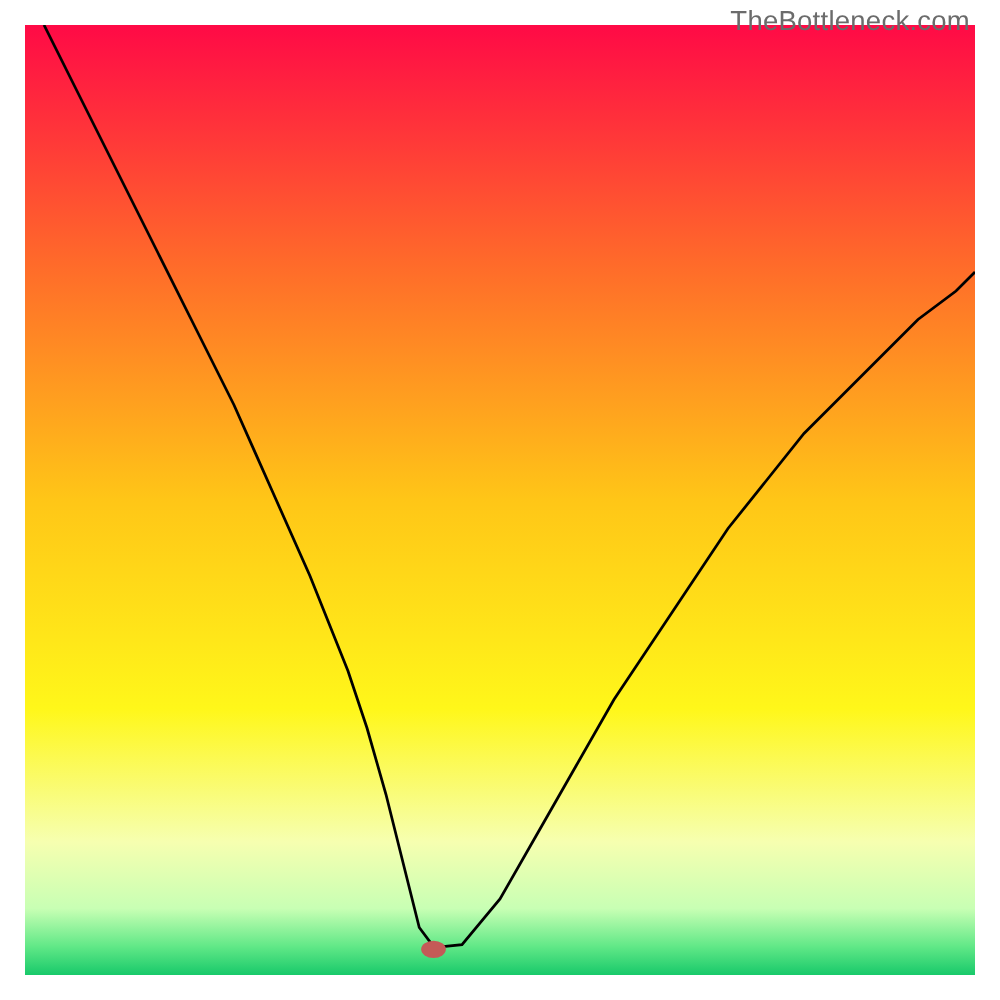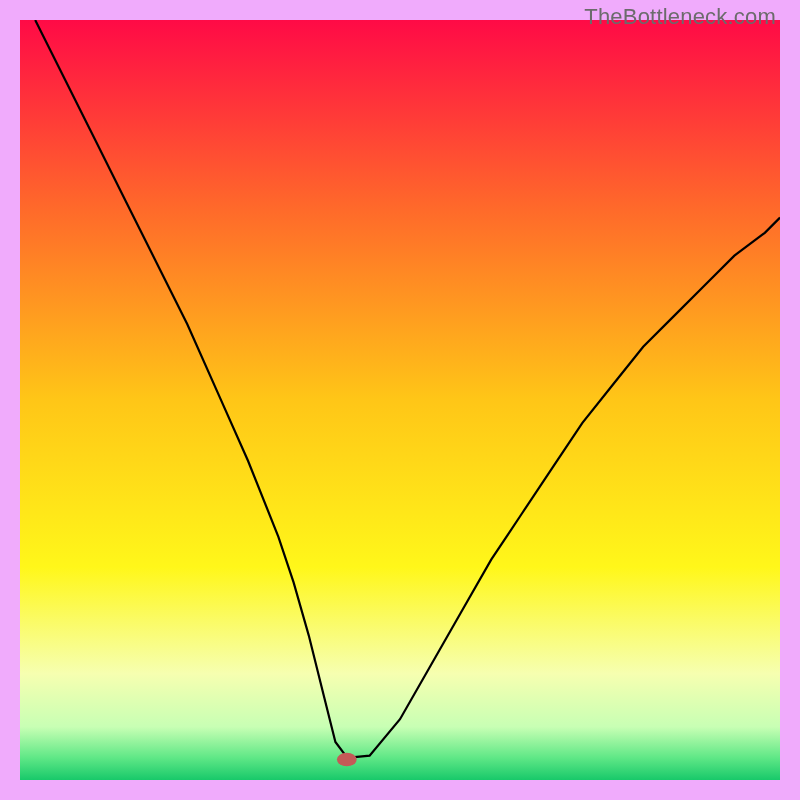--- a/index.html
+++ b/index.html
@@ -8,21 +8,21 @@
     width: 800px;
     height: 800px;
     overflow: hidden;
     background: #000;
     font-family: Arial, Helvetica, sans-serif;
   }
   .frame {
     position: absolute;
     top: 0; left: 0;
     width: 800px; height: 800px;
-    background: #f0abfc;
+    background: #ffffff;
     text-align: right;
   }
   .plot-area {
     position: absolute;
     top: 20px; left: 20px;
     width: 760px; height: 760px;
     overflow: hidden;
   }
   .watermark {
     position: absolute;

